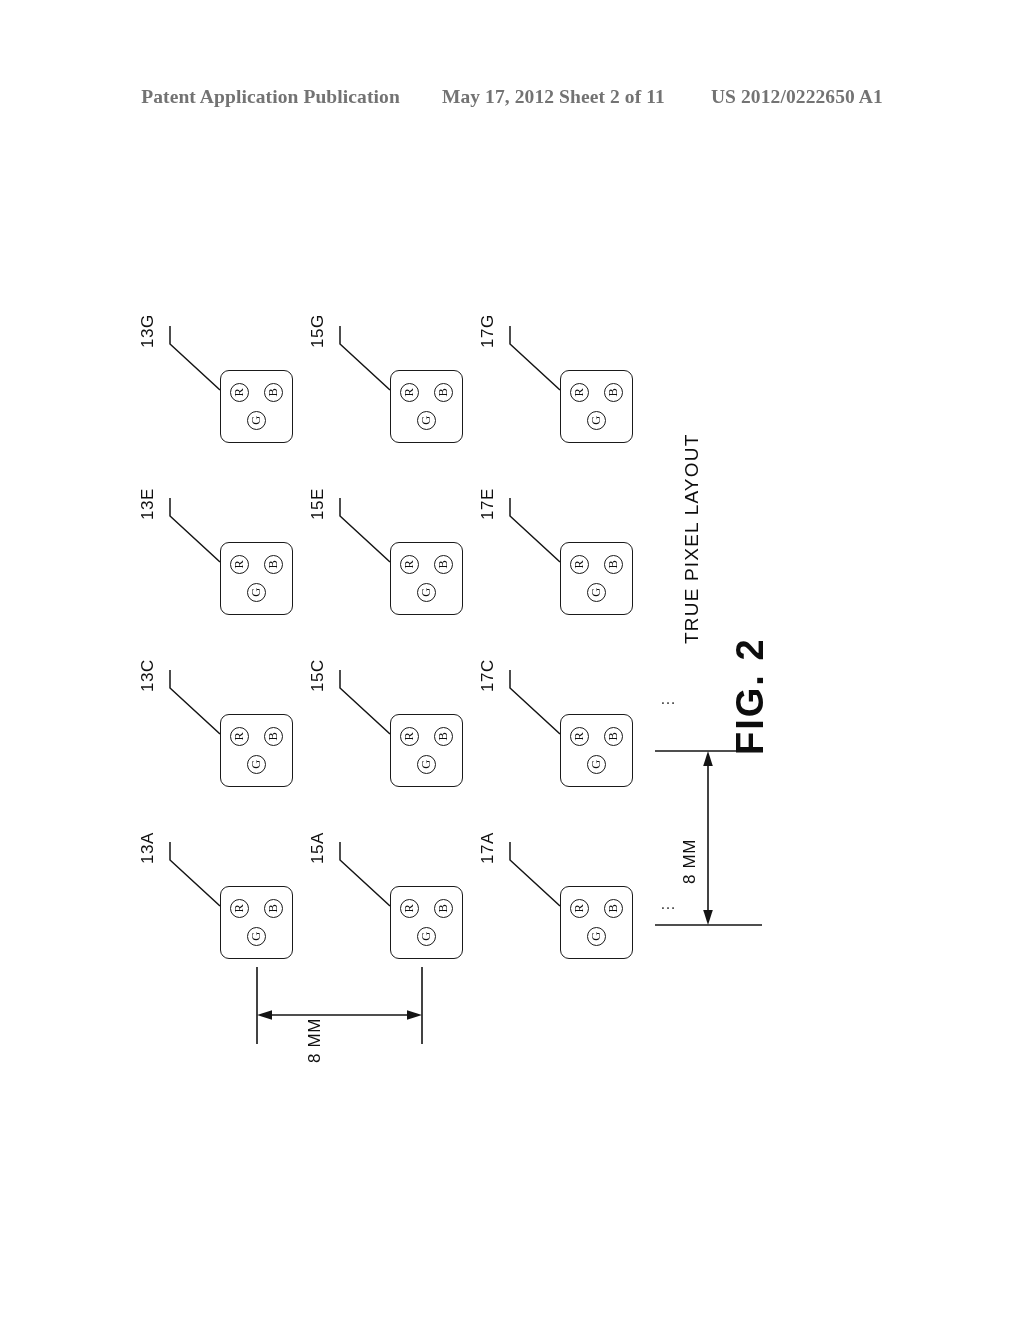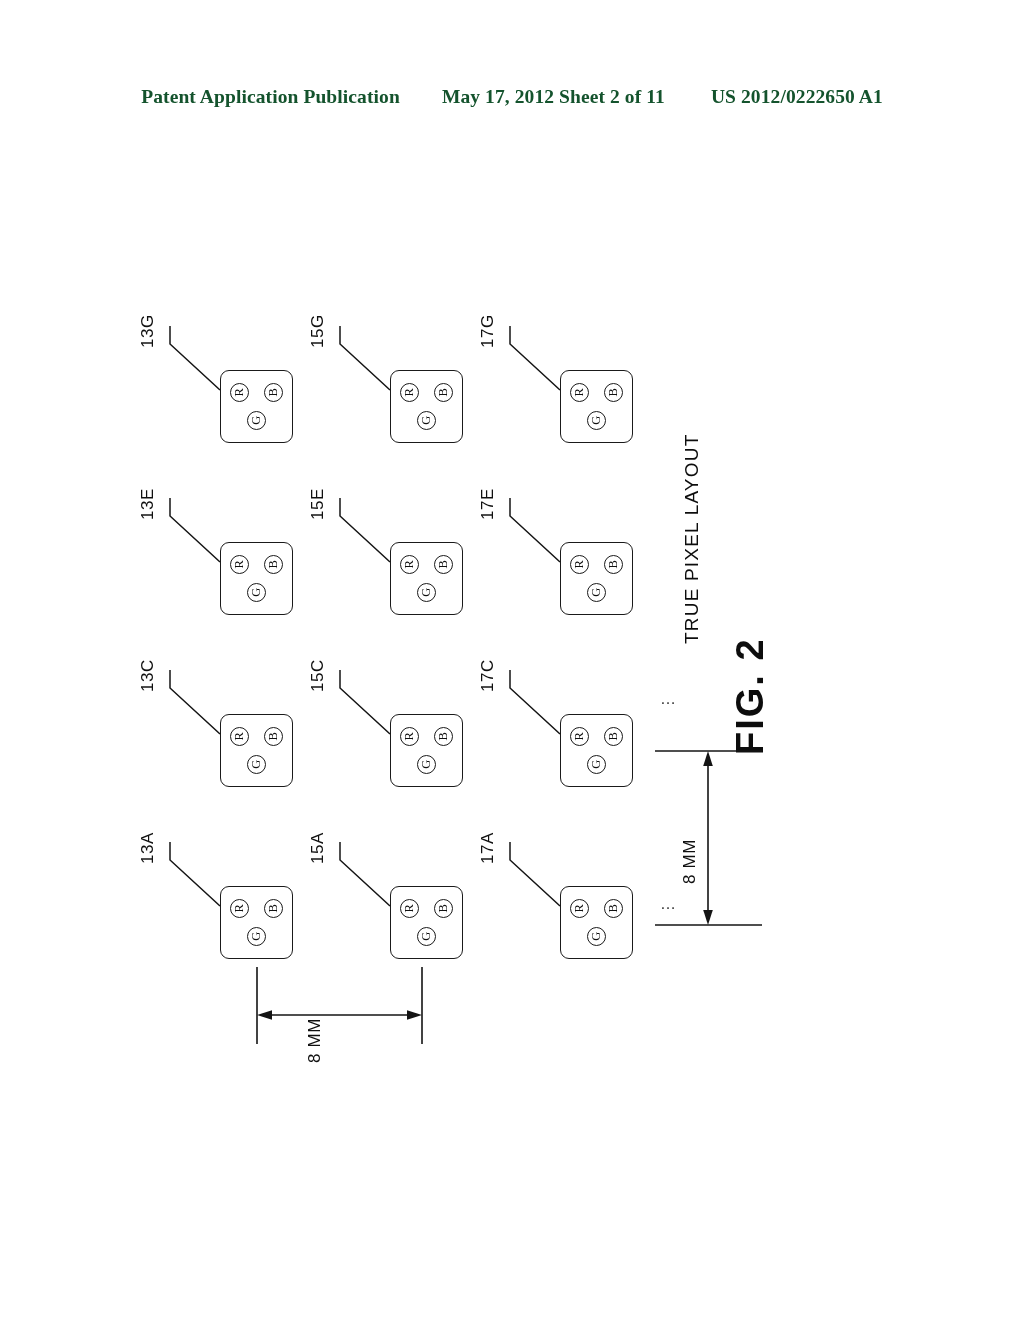--- a/index.html
+++ b/index.html
@@ -21,21 +21,21 @@
     top: 86px;
     left: 0;
     width: 1024px;
     height: 26px;
     display: flex;
     align-items: baseline;
     justify-content: center;
     font-family: "Liberation Serif", serif;
     font-weight: bold;
     font-size: 19.5px;
-    color: #14532d;
+    color: #737373;
     letter-spacing: 0.1px;
     white-space: nowrap;
   }
   #pub-header .hdr-left   { margin-right: 42px; }
   #pub-header .hdr-mid    { margin-right: 46px; text-align: center; }
   #pub-header .hdr-right  { }
 
   
   #figure-canvas {
     position: absolute;

